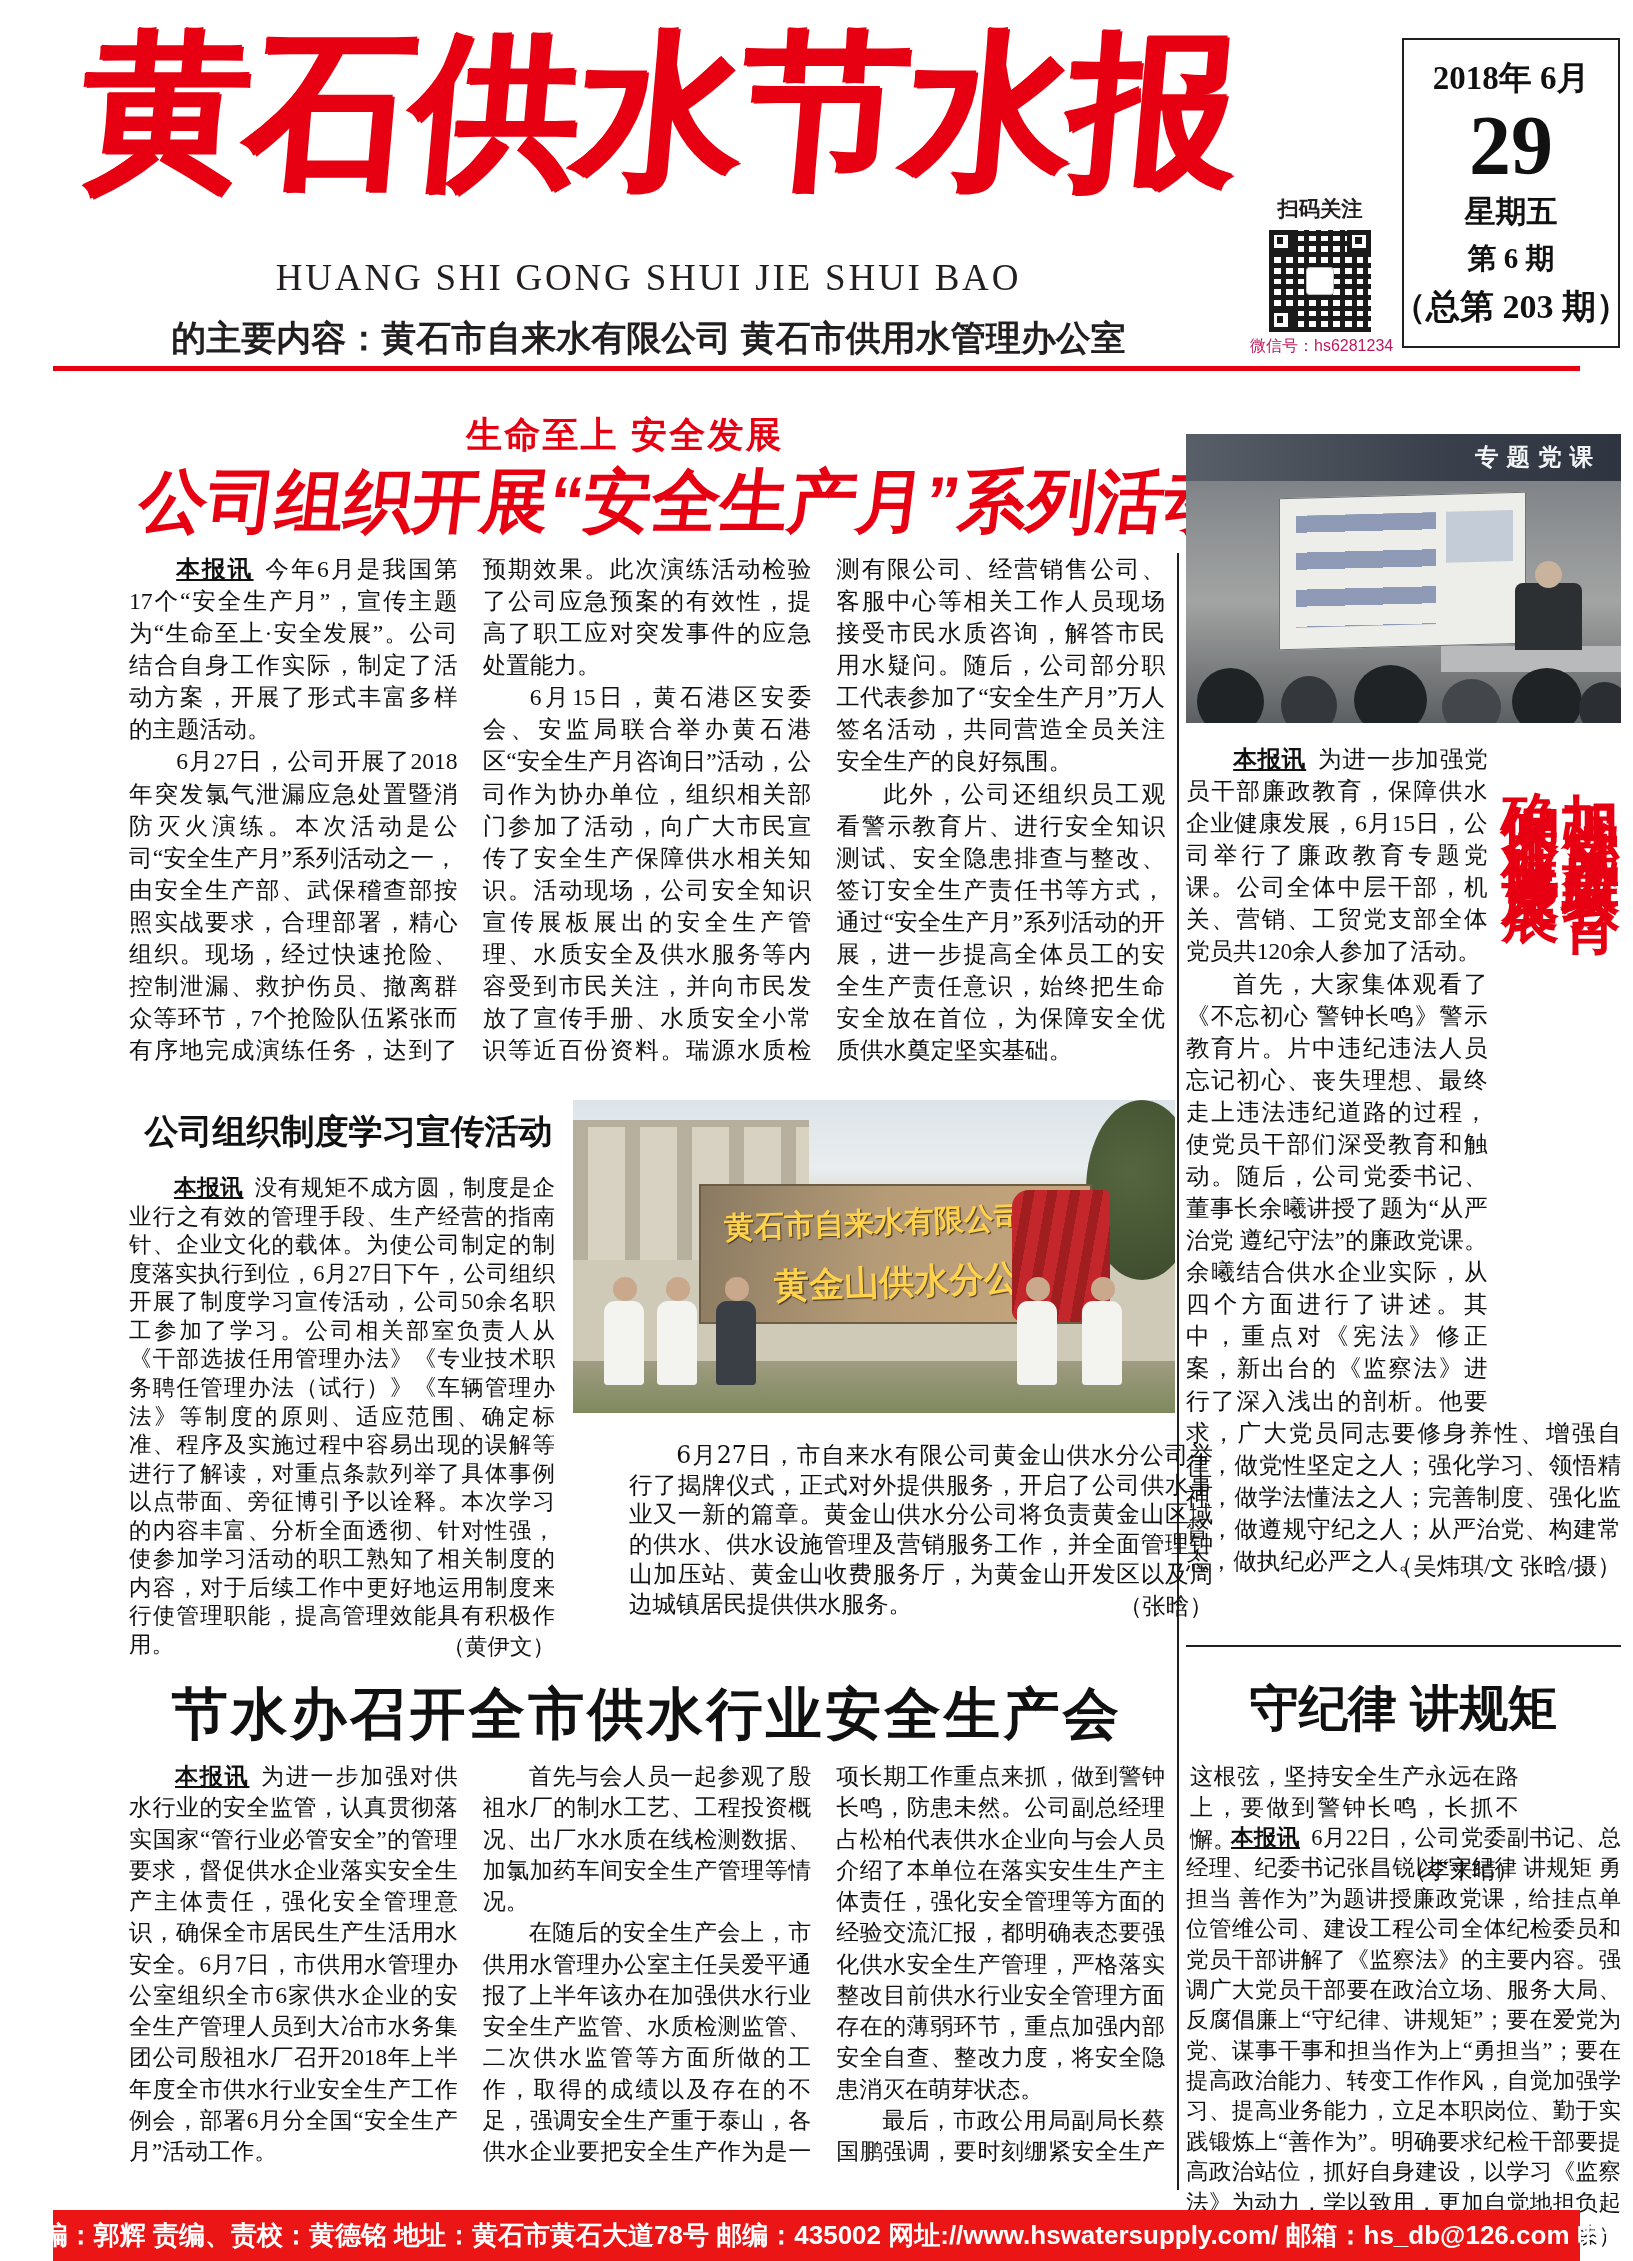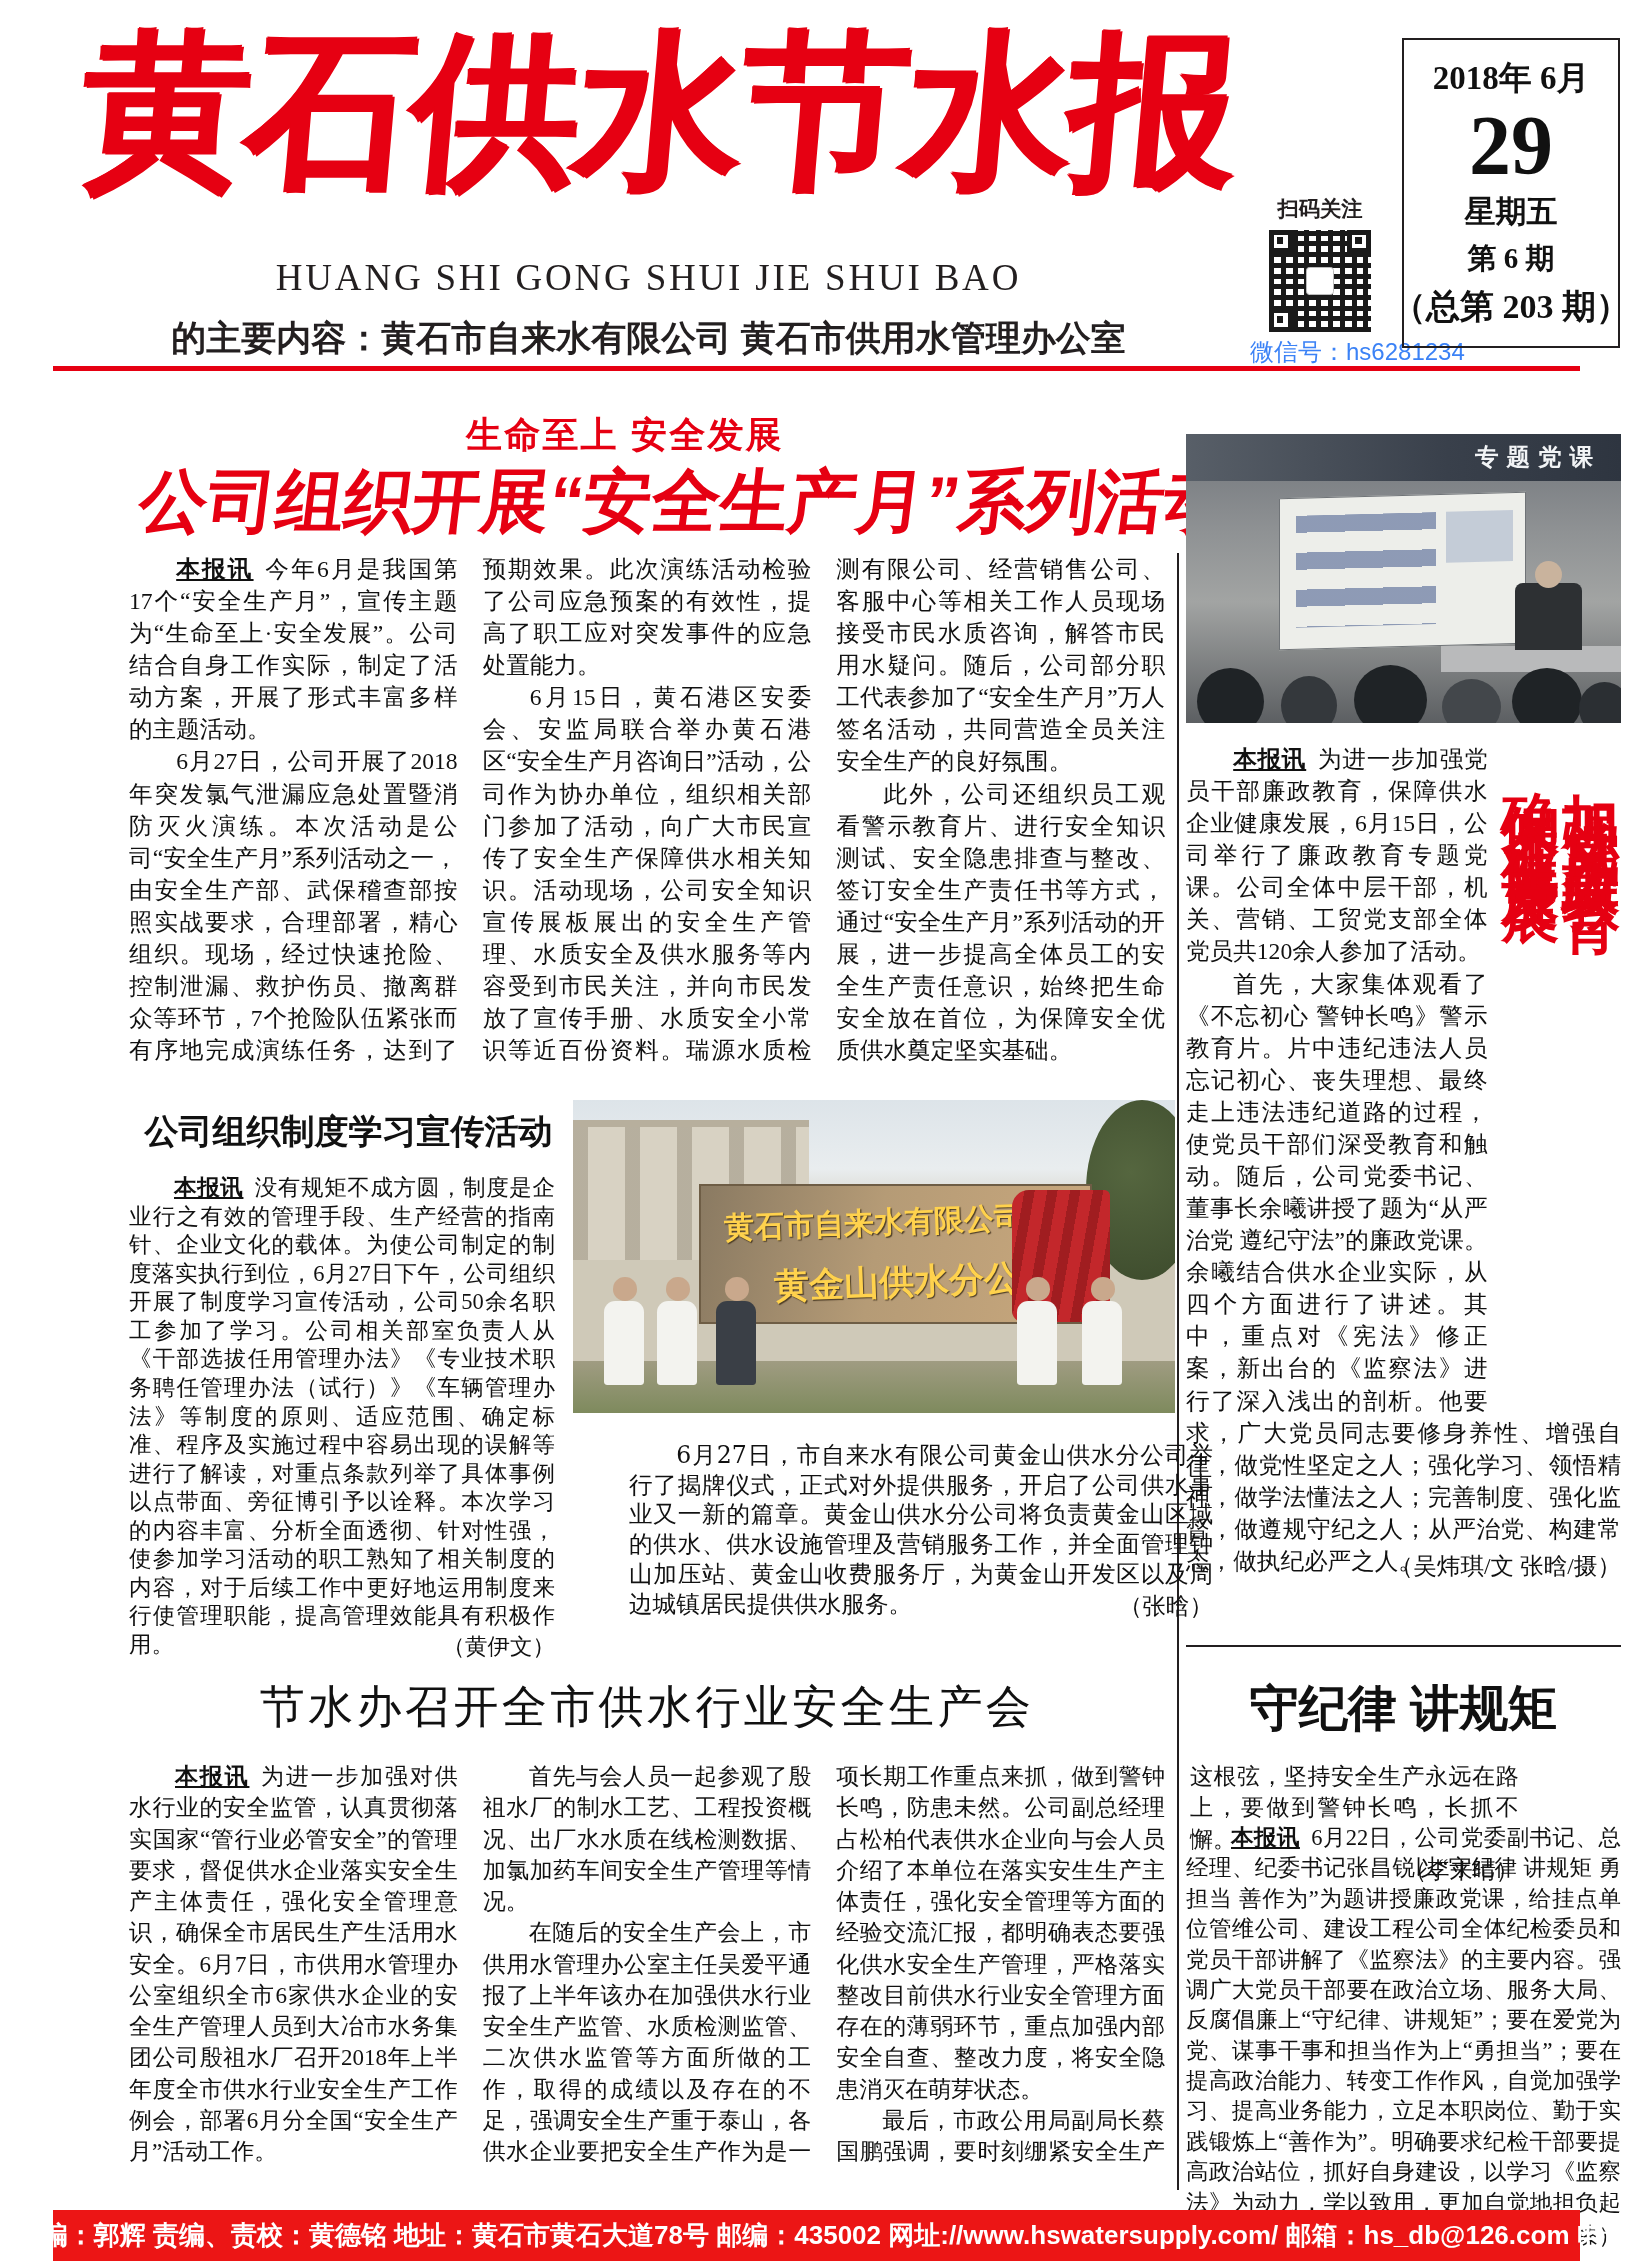--- a/index.html
+++ b/index.html
@@ -21,21 +21,21 @@
   .qr-label { font-family:"Liberation Sans",sans-serif; font-weight:bold; font-size:21.3px; color:#231f20; }
   .qr-code { position:relative; width:102px; height:102px; margin:6.7px auto 4.5px auto; background:#fff;
     background-image:
       repeating-linear-gradient(0deg,#1a1a1a 0 5px,transparent 5px 10.7px),
       repeating-linear-gradient(90deg,#1a1a1a 0 5px,transparent 5px 11.8px);
     outline:1.1px solid #fff; }
   .qr-fp { position:absolute; width:23.6px; height:23.6px; border:5.6px solid #1a1a1a; background:#fff; }
   .qr-fp::after { content:""; position:absolute; left:2.8px; top:2.8px; width:6.7px; height:6.7px; background:#1a1a1a; }
   .qr-fp.tl { left:0; top:0; } .qr-fp.tr { right:0; top:0; } .qr-fp.bl { left:0; bottom:0; }
   .qr-center { position:absolute; left:37px; top:37px; width:28px; height:28px; background:#fff; border:1.1px solid #bbb; border-radius:3.4px; }
-  .qr-wechat { font-family:"Liberation Sans",sans-serif; font-size:24px; color:#3b82f6; white-space:nowrap; }
+  .qr-wechat { font-family:"Liberation Sans",sans-serif; font-size:16px; color:#be185d; white-space:nowrap; }
 
   .datebox { position:absolute; left:1402px; top:38px; width:218px; height:310px; border:2.2px solid #231f20;
     display:flex; flex-direction:column; justify-content:space-between; align-items:center; padding:15.7px 3.4px; text-align:center; }
   .d-line1 { font-size:33px; font-weight:bold; }
   .d-day { font-size:84px; font-weight:bold; line-height:.95; }
   .d-week { font-size:31px; font-weight:bold; }
   .d-issue { font-size:29px; font-weight:bold; }
   .d-total { font-size:34px; font-weight:bold; white-space:nowrap; }
 
   .red-rule { position:absolute; left:53px; top:366px; width:1527px; height:5px; background:#e60012; }
@@ -114,21 +114,21 @@
   
   .sidebar-article { position:absolute; left:1186px; top:743px; width:435px; font-size:23.6px; line-height:1.36; }
   .vert-headline { float:right; width:121px; height:654px; margin:3.4px 0 9px 12.4px;
     writing-mode:vertical-rl; font-family:"Liberation Sans",sans-serif; font-weight:900;
     font-size:58px; line-height:1.04; color:#e60012; letter-spacing:.24em; }
 
   .sidebar-divider { position:absolute; left:1186px; top:1645px; width:435px; height:1.7px; background:#231f20; }
 
   
   .headline-meeting { position:absolute; left:129px; top:1677px; width:1036px; text-align:center;
-    font-family:"Liberation Sans",sans-serif; font-weight:400; font-size:45px; color:#111;
+    font-family:"Liberation Sans",sans-serif; font-weight:700; font-size:56px; color:#111;
     letter-spacing:3.4px; white-space:nowrap; }
   .meeting-body { position:absolute; left:129px; top:1761px; width:1036px; height:435px;
     column-count:3; column-gap:25px; font-size:23px; line-height:1.36; }
 
   
   .headline-discipline { position:absolute; left:1186px; top:1677px; width:435px; text-align:center;
     font-family:"Liberation Sans",sans-serif; font-weight:900; font-size:49px; line-height:1.3;
     color:#111; white-space:nowrap; }
   .discipline-body { position:absolute; left:1186px; top:1823px; width:435px; height:388px;
     font-size:22.5px; line-height:1.35; }

